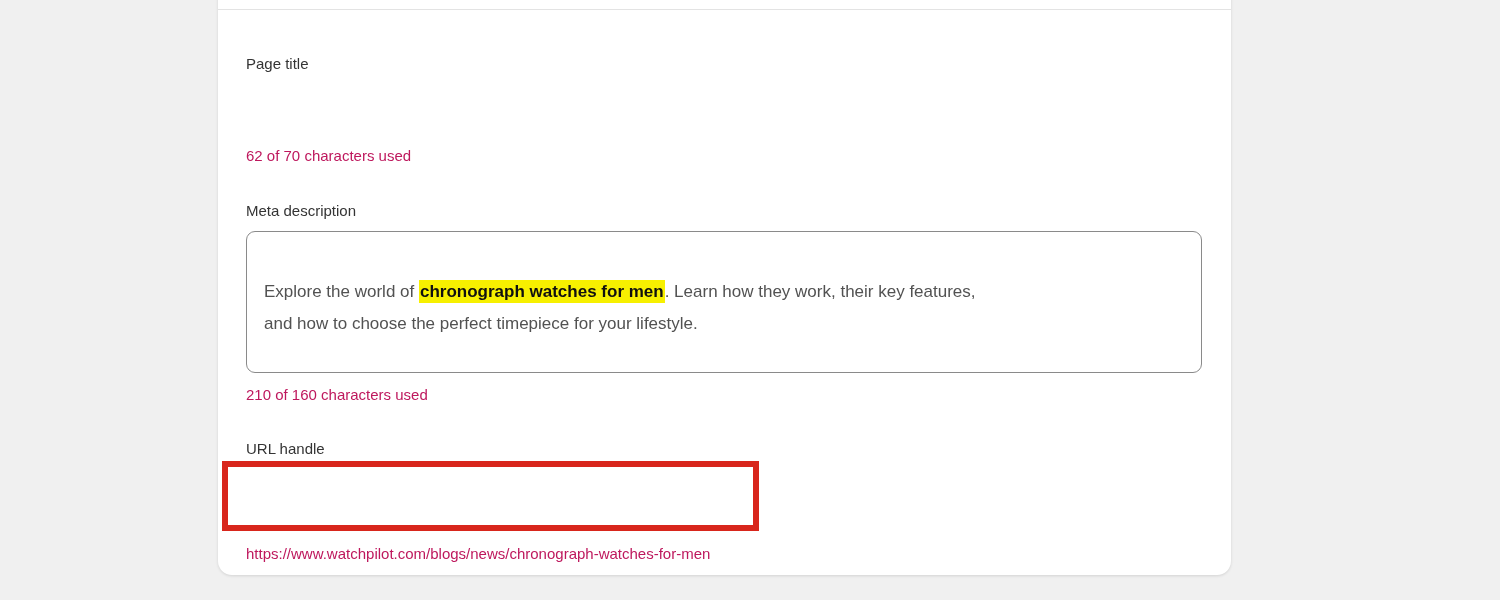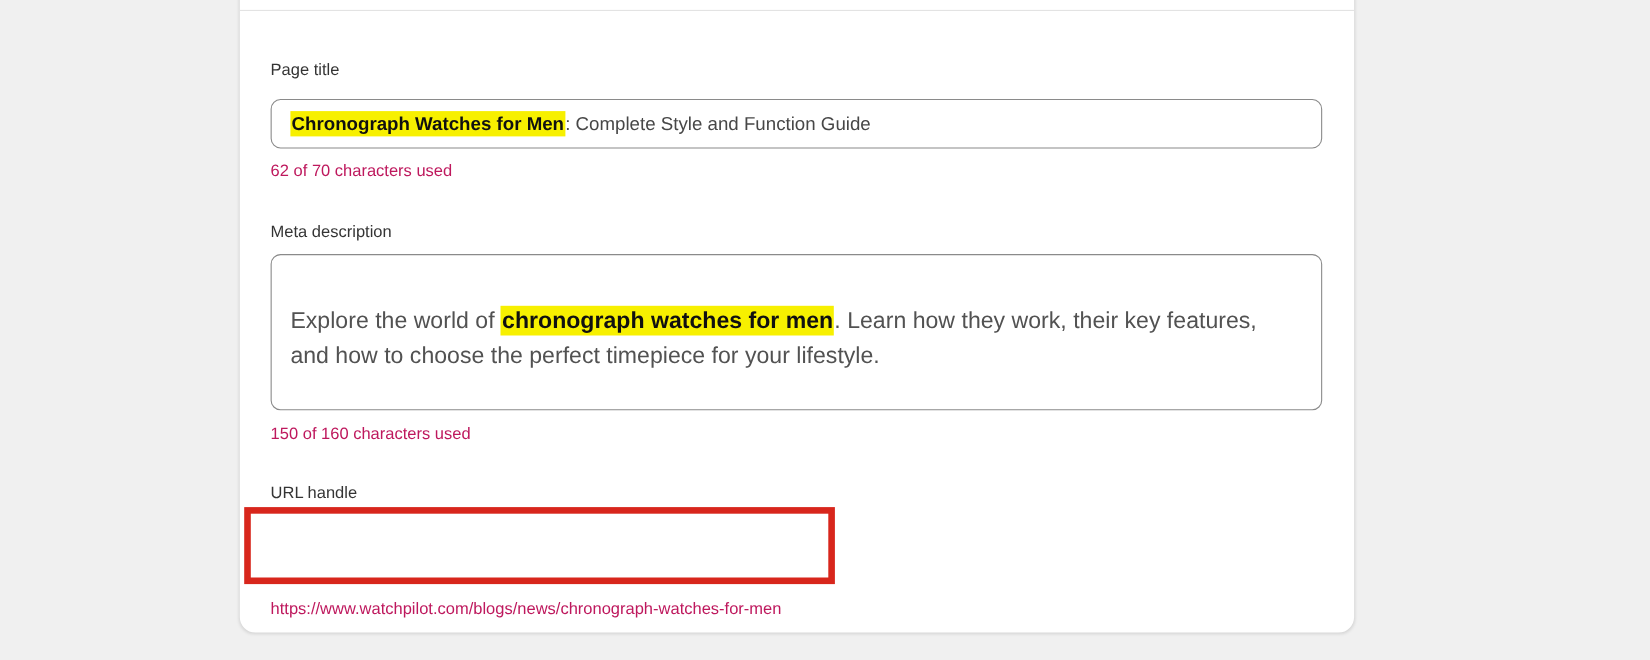--- a/index.html
+++ b/index.html
@@ -49,21 +49,21 @@
     white-space: nowrap;
   }
   .textarea-input {
     position: absolute;
     left: 246px;
     width: 956px;
     background: #ffffff;
     border: 1px solid #8a8a8a;
     border-radius: 9px;
     padding: 12px 17px;
-    font-size: 21px;
+    font-size: 17px;
     line-height: 32px;
     color: #525252;
     white-space: pre-line;
   }
   .hl {
     background: #f7f000;
     font-weight: bold;
     color: #101010;
     padding: 2px 1px;
   }
@@ -89,34 +89,31 @@
 <body>
 
 <div class="page">
 
   <section class="card">
     <div class="card-divider"></div>
   </section>
 
   <div class="field-label" style="top:55px;">Page title</div>
 
-  <div class="text-input" style="top:90px; height:45px;">
-    <span><span class="hl">Chronograph Watches for Men</span><span>: Complete Style and Function Guide</span></span>
-  </div>
 
   <div class="helper-text" style="top:147px;">62 of 70 characters used</div>
 
   <div class="field-label" style="top:202px;">Meta description</div>
 
   <div class="textarea-input" style="top:231px; height:142px;">
     <span><span>Explore the world of </span><span class="hl">chronograph watches for men</span><span>. Learn how they work, their key features,
 and how to choose the perfect timepiece for your lifestyle.</span></span>
   </div>
 
-  <div class="helper-text" style="top:386px;">150 of 160 characters used</div>
+  <div class="helper-text" style="top:386px;">210 of 160 characters used</div>
 
   <div class="field-label" style="top:440px;">URL handle</div>
 
 
   <div class="helper-text" style="top:533px;margin-top:12px;">https://www.watchpilot.com/blogs/news/chronograph-watches-for-men</div>
 
   <div class="annotation-box"></div>
 
 </div>
 

